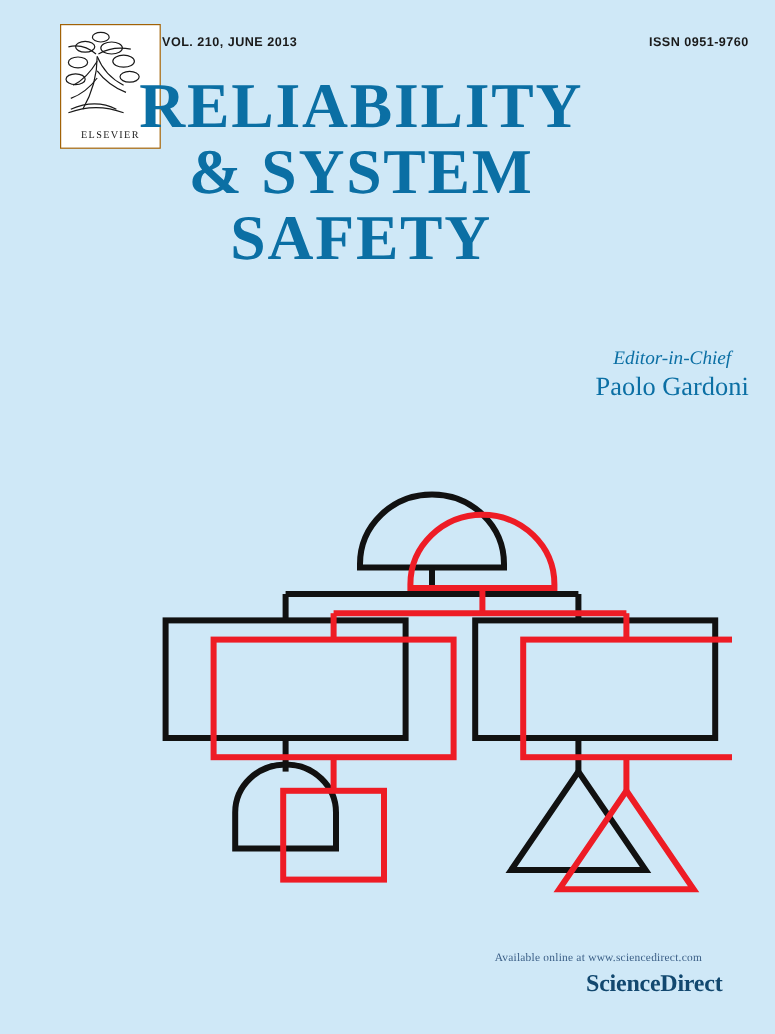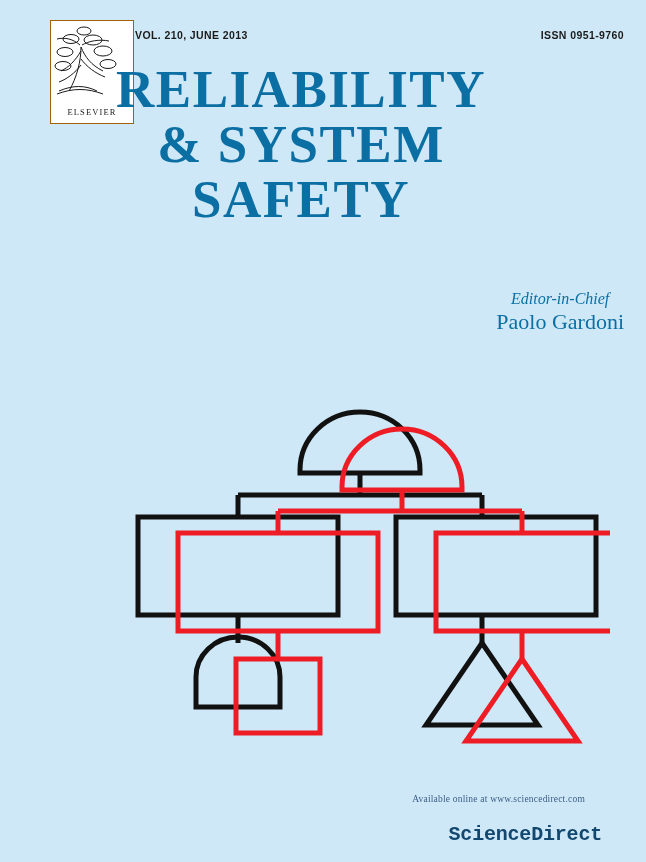--- a/index.html
+++ b/index.html
@@ -123,22 +123,22 @@
     right: 61px;
     bottom: 58px;
     font-family: Liberation Serif, serif;
     font-size: 9.5px;
     color: #3a5e86;
     letter-spacing: 0.2px;
   }
   .sciencedirect {
     position: absolute;
     right: 44px;
-    bottom: 16px;
-    font-family: Liberation Mono, monospace;
+    bottom: 30px;
+    font-family: Liberation Serif, serif;
     font-size: 20px;
     font-weight: bold;
     color: #12486f;
     letter-spacing: -0.2px;
   }
 </style>
 </head>
 <body>
 
 <div id="cover">

